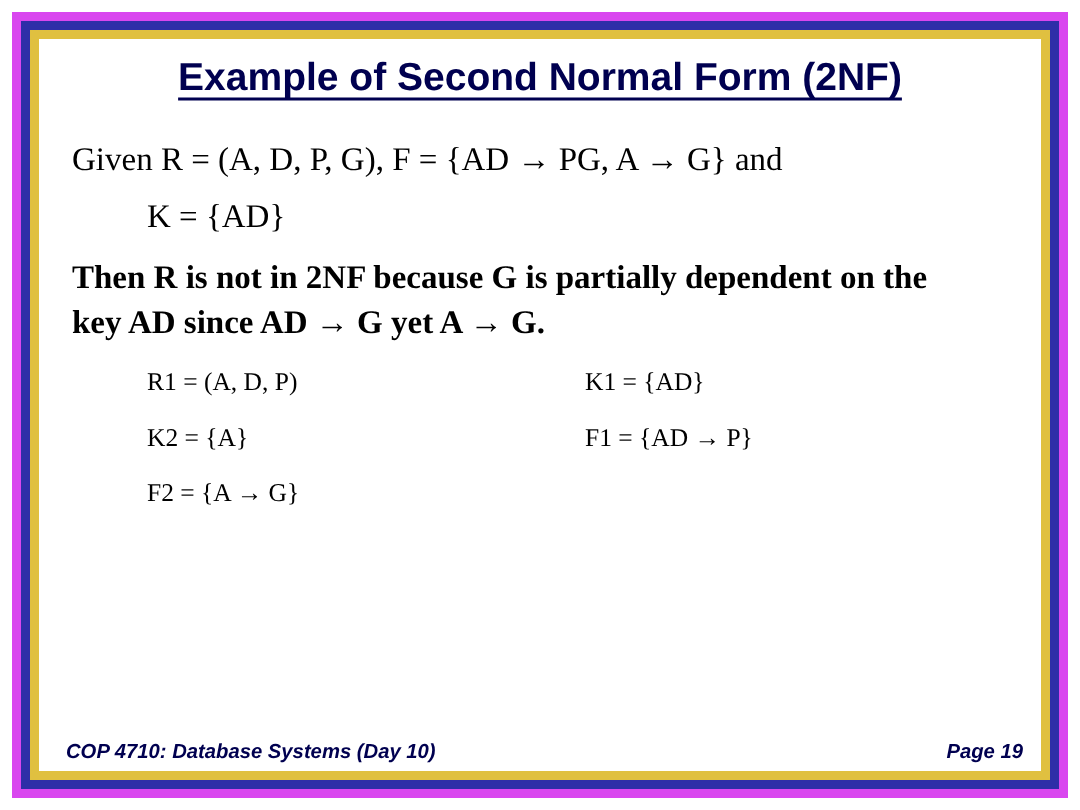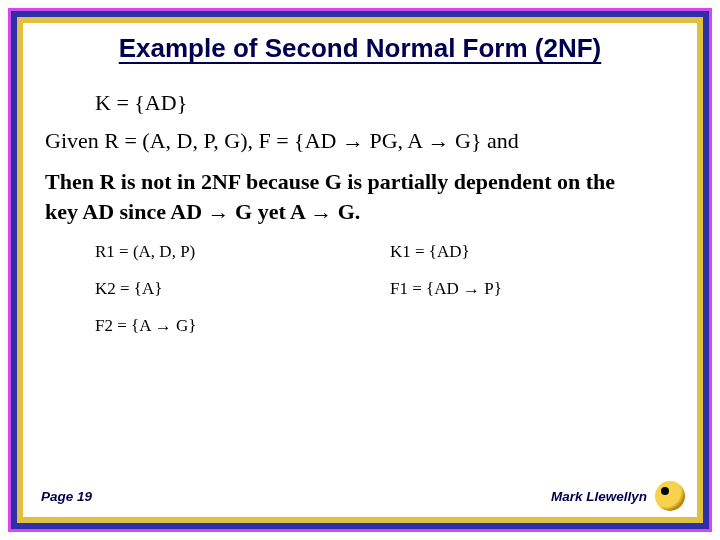--- a/index.html
+++ b/index.html
@@ -11,21 +11,21 @@
   .slide {
     width: 720px;
     height: 540px;
     box-sizing: border-box;
     position: relative;
     background: #fff;
   }
   .frame-outer {
     position: absolute;
     top: 8px; left: 8px; right: 8px; bottom: 8px;
-    border: 3px solid #d946ef;
+    border: 6px solid #d946ef;
     box-sizing: border-box;
   }
   .frame-mid {
     position: absolute;
     top: 0; left: 0; right: 0; bottom: 0;
     border: 6px solid #2e2ea8;
     box-sizing: border-box;
   }
   .frame-inner {
     position: absolute;
@@ -102,37 +102,34 @@
 <body>
 
 <div class="slide">
   <div class="frame-outer">
     <div class="frame-mid">
       <div class="frame-inner">
 
         <div class="title">Example of Second Normal Form (2NF)</div>
 
         <div class="content">
+          <div class="p1">Given R = (A, D, P, G), F = {AD → PG, A → G} and</div>
           <div class="p1 indent">K = {AD}</div>
-          <div class="p1">Given R = (A, D, P, G), F = {AD → PG, A → G} and</div>
           <div class="p2" style="max-width:600px;font-weight:bold;">Then R is not in 2NF because G is partially dependent on the key AD since AD → G yet A → G.</div>
 
           <div class="decomp">
             <div>R1 = (A, D, P)</div>
             <div>K1 = {AD}</div>
             <div>K2 = {A}</div>
             <div>F1 = {AD → P}</div>
             <div>F2 = {A → G}</div>
           </div>
         </div>
 
         <div class="footer">
+          <span class="left">COP 4710: Database Systems (Day 10)</span>
           <span class="mid">Page 19</span>
-          <span class="right">
-            <span>Mark Llewellyn</span>
-            <span class="logo"></span>
-          </span>
         </div>
 
       </div>
     </div>
   </div>
 </div>
 
 </body></html>

